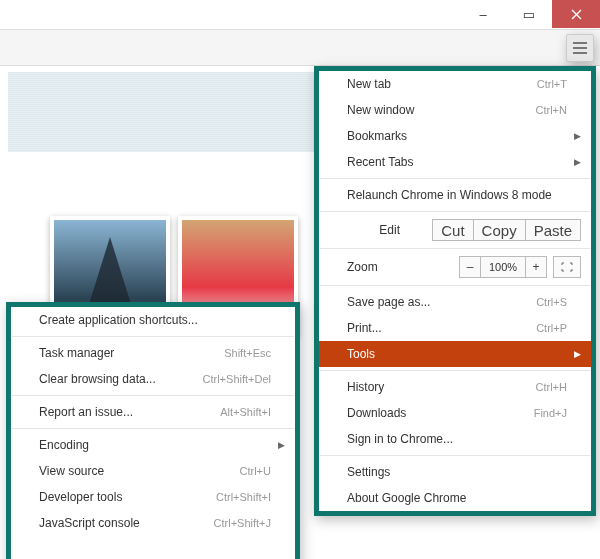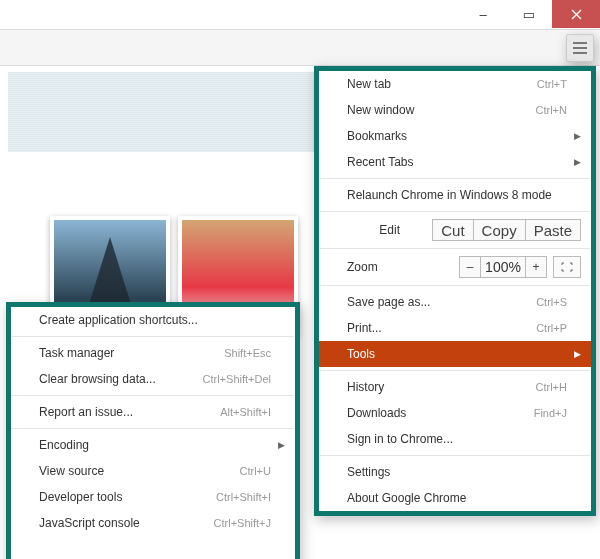--- a/index.html
+++ b/index.html
@@ -31,21 +31,21 @@
 .menu-sep { height:1px; background:#e4e4e4; margin:3px 1px; }
 .edit-row { height:30px; display:flex; align-items:center; padding:0 10px 0 28px; }
 .edit-row .label { flex:1;text-align:center; }
 .btn-group { display:flex; }
 .btn { border:1px solid #bbb; background:#fafafa; font-size:15px; height:22px; display:flex; align-items:center; justify-content:center; padding:0 8px; color:#444; }
 .btn + .btn { border-left:none; }
 .zoom-row { height:30px; display:flex; align-items:center; padding:0 10px 0 28px; }
 .zoom-row .label { flex:1; }
 .zoom-controls { display:flex; align-items:center; gap:0; }
 .zoom-btn { border:1px solid #bbb; background:#fafafa; width:22px; height:22px; display:flex; align-items:center; justify-content:center; font-size:12px; color:#444; }
-.zoom-val { border-top:1px solid #bbb; border-bottom:1px solid #bbb; height:22px; width:44px; display:flex; align-items:center; justify-content:center; font-size:14px; background:#fafafa; }
+.zoom-val { border-top:1px solid #bbb; border-bottom:1px solid #bbb; height:22px; width:44px; display:flex; align-items:center; justify-content:center; font-size:11px; background:#fafafa; }
 .fullscreen-btn { border:1px solid #bbb; background:#fafafa; width:28px; height:22px; margin-left:6px; display:flex; align-items:center; justify-content:center; }
 .watermark { position:absolute; top:50%; left:50%; transform:translate(-50%,-50%); font-size:90px; font-weight:bold; color:rgba(200,200,200,0.18); pointer-events:none; letter-spacing:-4px; z-index:0; }
 </style>
 </head>
 <body>
 
 <div class="window-chrome">
   <div class="win-btn">
       <span>–</span>
     </div>

